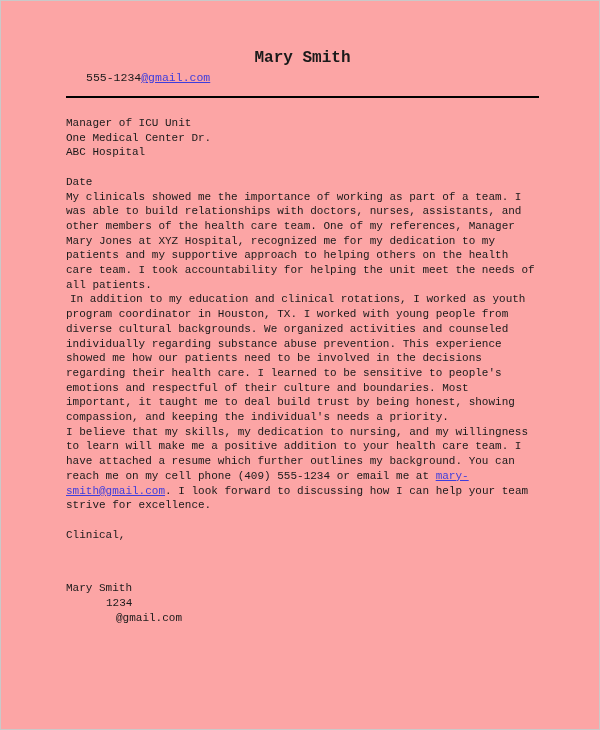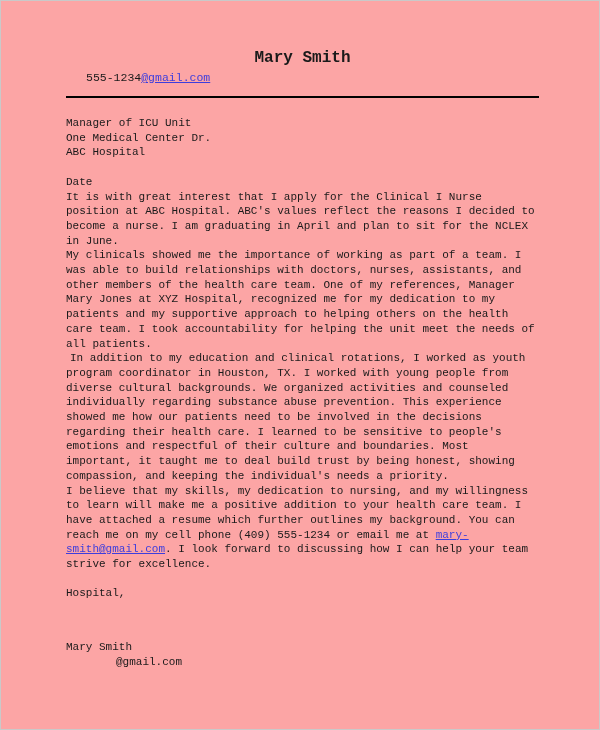--- a/index.html
+++ b/index.html
@@ -41,30 +41,30 @@
 
       <div class="addr">
         <div>Manager of ICU Unit</div>
         <div>One Medical Center Dr.</div>
         <div>ABC Hospital</div>
       </div>
 
       <div class="block">Date</div>
 
 
-      <p class="block">It is with great interest that I apply for the Clinical I Nurse position at ABC Hospital. ABC's values reflect the reasons I decided to become a nurse. I am graduating in April and plan to sit for the NCLEX in June.</p>
 
       <p class="block">My clinicals showed me the importance of working as part of a team. I was able to build relationships with doctors, nurses, assistants, and other members of the health care team. One of my references, Manager Mary Jones at XYZ Hospital, recognized me for my dedication to my patients and my supportive approach to helping others on the health care team. I took accountability for helping the unit meet the needs of all patients.</p>
 
       <p class="block indent">In addition to my education and clinical rotations, I worked as youth program coordinator in Houston, TX. I worked with young people from diverse cultural backgrounds. We organized activities and counseled individually regarding substance abuse prevention. This experience showed me how our patients need to be involved in the decisions regarding their health care. I learned to be sensitive to people's emotions and respectful of their culture and boundaries. Most important, it taught me to deal build trust by being honest, showing compassion, and keeping the individual's needs a priority.</p>
 
       <p class="block"><span>I believe that my skills, my dedication to nursing, and my willingness to learn will make me a positive addition to your health care team. I have attached a resume which further outlines my background. You can reach me on my cell phone (409) 555-1234 or email me at </span><a class="link" href="#">mary-smith@gmail.com</a><span>. I look forward to discussing how I can help your team strive for excellence.</span></p>
 
-      <div class="block">Hospital,</div>
+      <div class="block">Clinical,</div>
 
       <div class="sig">
         <div>Mary Smith</div>
+        <div class="sig-line2">1234</div>
         <div class="sig-line3">@gmail.com</div>
       </div>
 
     </div>
   </div>
 </div>
 
 </body></html>

